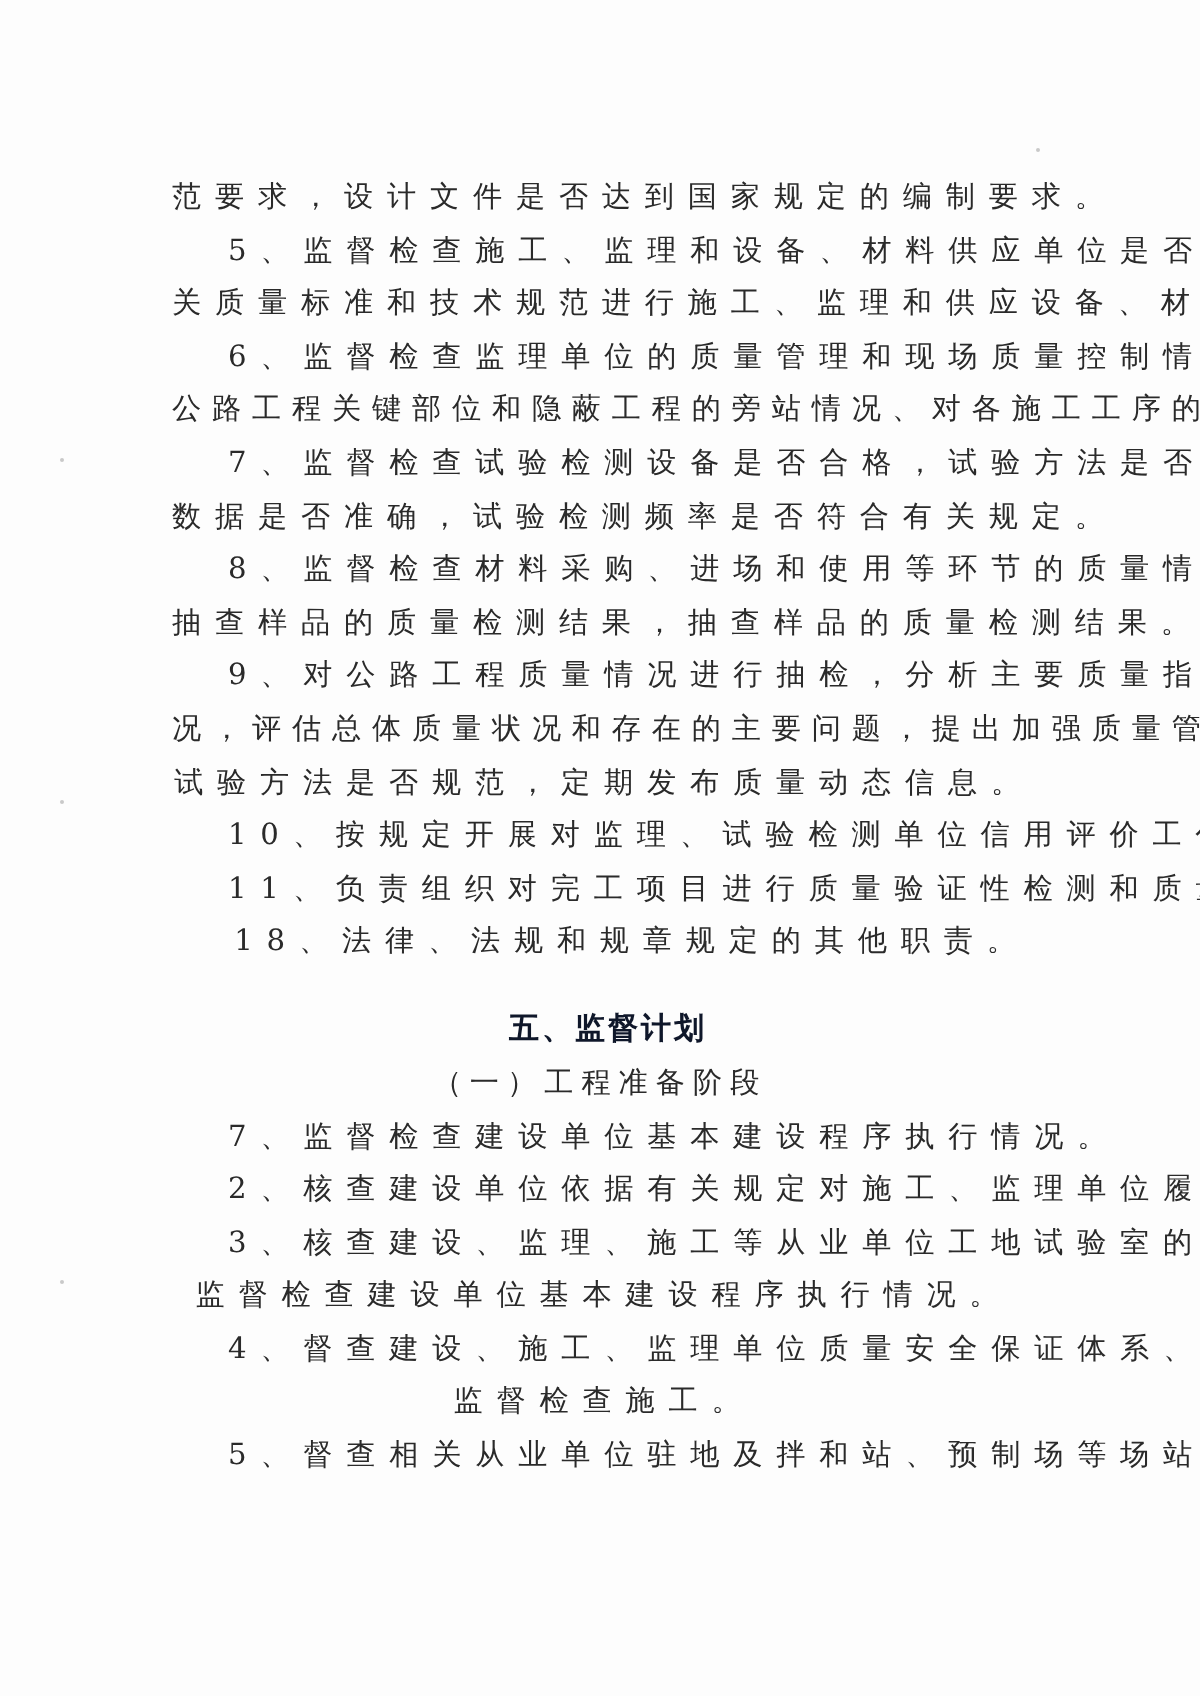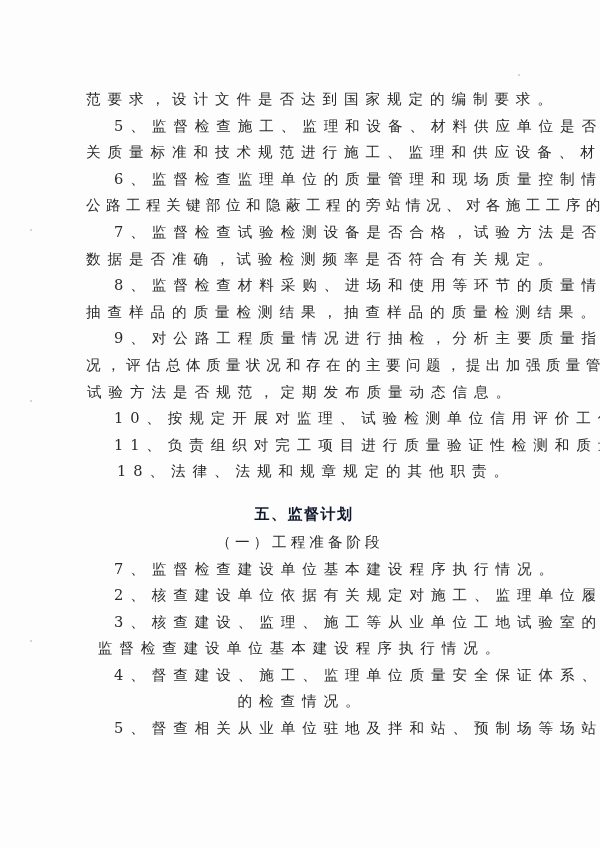--- a/index.html
+++ b/index.html
@@ -55,16 +55,16 @@
     <div class="line indent">18、法律、法规和规章规定的其他职责。</div>
 
     <div class="line heading">五、监督计划</div>
     <div class="line subheading">（一）工程准备阶段</div>
 
     <div class="line indent">7、监督检查建设单位基本建设程序执行情况。</div>
     <div class="line indent">2、核查建设单位依据有关规定对施工、监理单位履行合同行为</div>
     <div class="line indent">3、核查建设、监理、施工等从业单位工地试验室的建立情况，</div>
     <div class="line">监督检查建设单位基本建设程序执行情况。</div>
     <div class="line indent">4、督查建设、施工、监理单位质量安全保证体系、规章制度等</div>
-    <div class="line">的检查情况。</div>
+    <div class="line">监督检查施工。</div>
     <div class="line indent">5、督查相关从业单位驻地及拌和站、预制场等场站标准化建设</div>
   </div>
 </div>
 
 </body></html>

